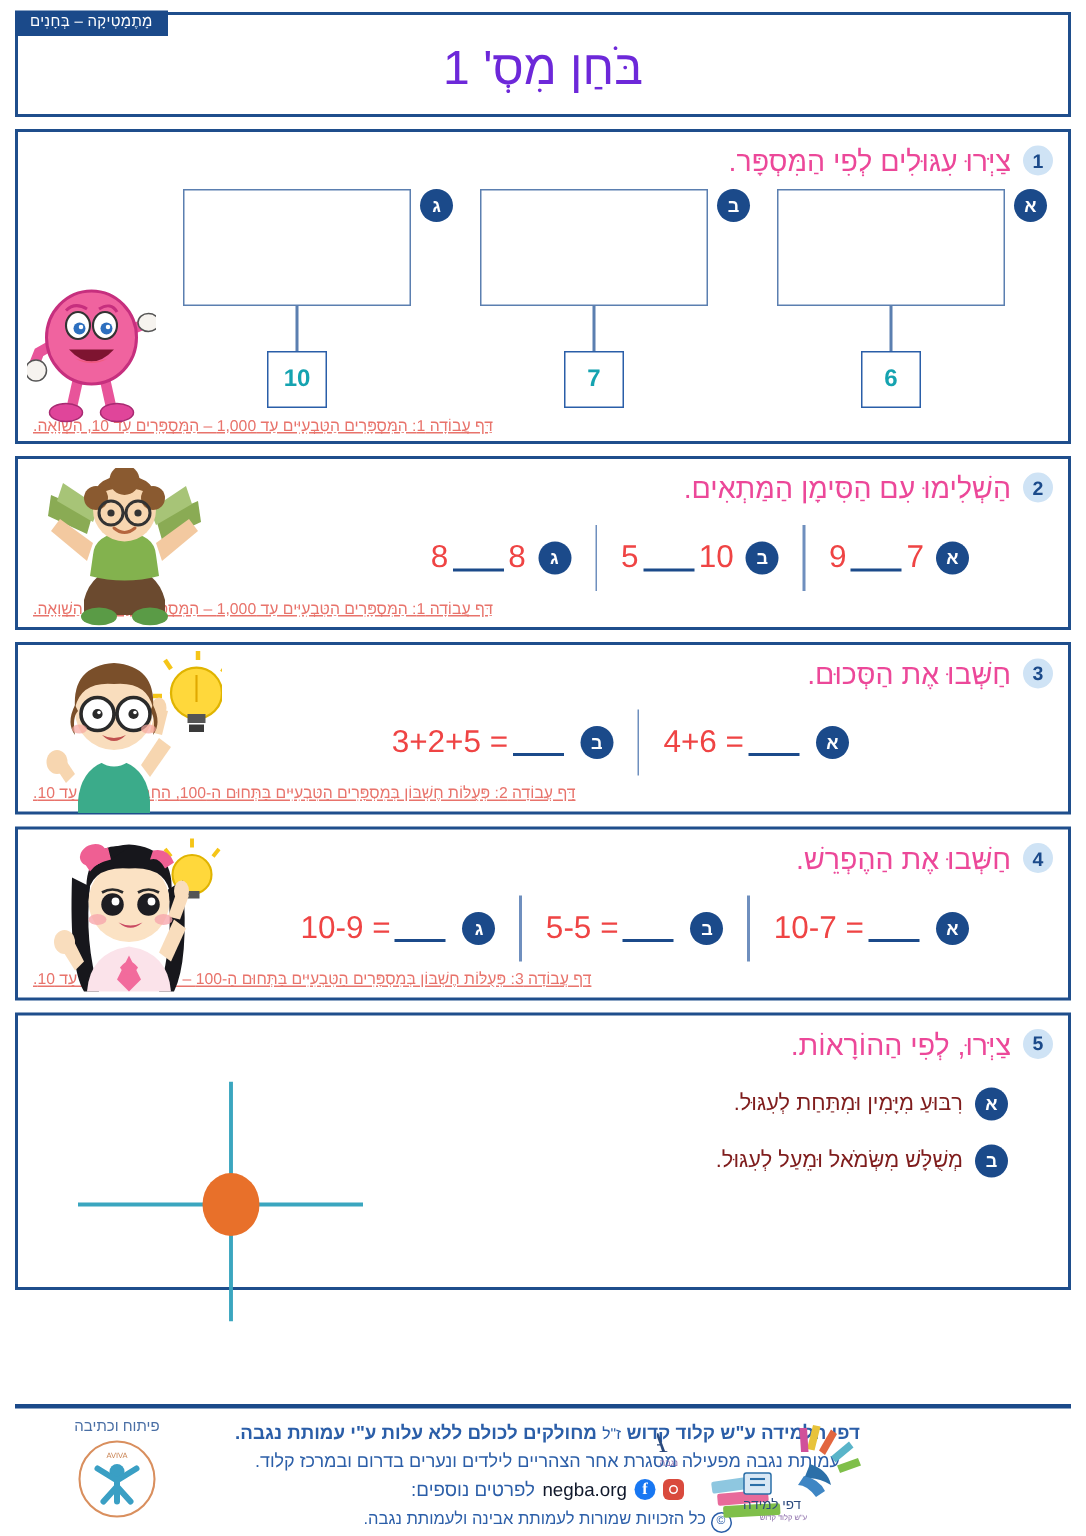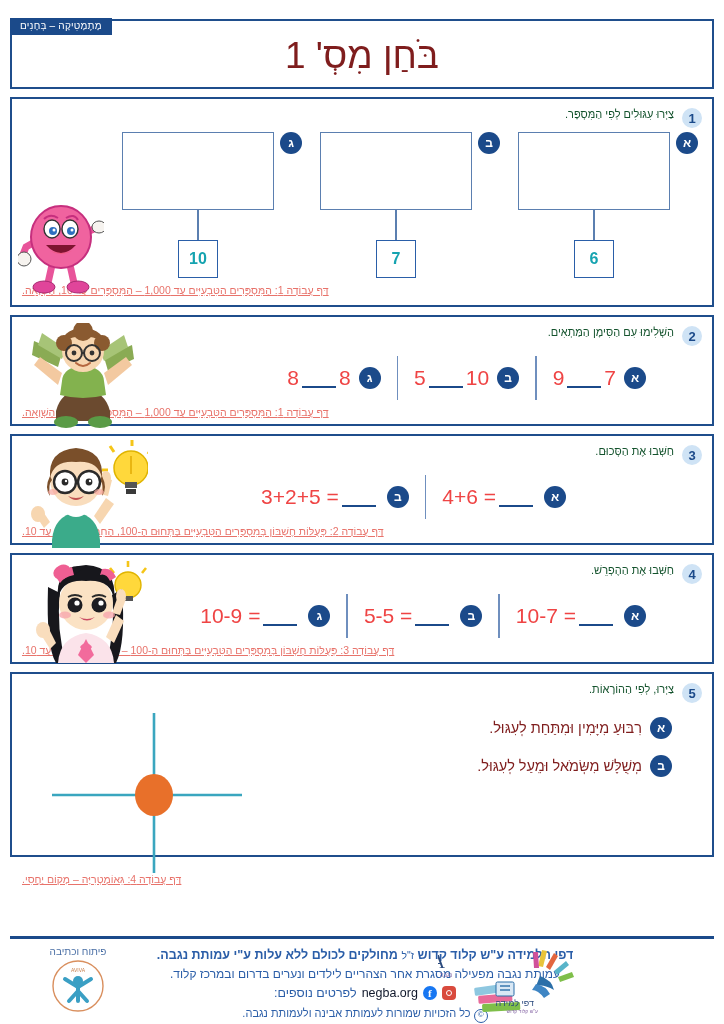--- a/index.html
+++ b/index.html
@@ -7,21 +7,21 @@
     width:724px;height:1024px;
     background:#ffffff;
     font-family:"Liberation Sans", sans-serif;
     color:#1f4e8c;
     position:relative;
     overflow:hidden;
   }
   .page{
     width:724px;height:1024px;
     box-sizing:border-box;
-    padding:19px 10px 0 10px;
+    padding:8px 10px 0 10px;
     position:relative;
   }
 
   
   .header-box{
     position:relative;
     border:2px solid #1f4e8c;
     height:70px;
     box-sizing:border-box;
     background:#fff;
@@ -32,22 +32,22 @@
     background:#1b4a8a;
     color:#ffffff;
     font-size:10px;
     padding:3px 10px 4px 10px;
     letter-spacing:.2px;
     line-height:1;
     white-space:nowrap;
   }
   .header-title{
     text-align:center;
-    font-size:37px;
-    color:#7f1d1d;
+    font-size:32px;
+    color:#6d28d9;
     line-height:70px;
     font-weight:400;
   }
 
   
   .ex{
     border:2px solid #1f4e8c;
     box-sizing:border-box;
     margin-top:8px;
     background:#fff;
@@ -64,22 +64,22 @@
   .num-badge{
     width:20px;height:20px;border-radius:50%;
     background:#cfe3f5;
     color:#1b4a8a;
     font-size:13px;font-weight:bold;
     display:flex;align-items:center;justify-content:center;
     flex:0 0 auto;
     margin-top:1px;
   }
   .ex-title{
-    font-size:11px;
-    color:#14532d;
+    font-size:19px;
+    color:#ec4899;
     line-height:1.35;
   }
   .ltr-badge{
     width:22px;height:22px;border-radius:50%;
     background:#1b4a8a;
     color:#ffffff;
     font-size:12px;font-weight:bold;
     display:inline-flex;align-items:center;justify-content:center;
     flex:0 0 auto;
     vertical-align:middle;
@@ -502,21 +502,20 @@
 
       <div class="geo">
         <svg width="290" height="160" viewBox="0 0 290 160">
           <line x1="20" y1="82" x2="210" y2="82" stroke="#3aa6bf" stroke-width="2.6"></line>
           <line x1="122" y1="0" x2="122" y2="160" stroke="#3aa6bf" stroke-width="2.6"></line>
           <ellipse cx="122" cy="82" rx="19" ry="21" fill="#e8702a"></ellipse>
         </svg>
       </div>
     </div>
 
-    <div class="footnote">דַּף עֲבוֹדָה 4: גֵּאוֹמֶטְרִיָּה – מָקוֹם יַחֲסִי.</div>
   </div>
 
   <div class="footer">
     <div class="footer-rule"></div>
     <div class="footer-inner">
 
       <div class="f-left">
         <div class="cap">פיתוח וכתיבה</div>
         <svg width="54" height="54" viewBox="0 0 54 54">
           <circle cx="27" cy="27" r="25" fill="#fff" stroke="#d98f5e" stroke-width="1.4"></circle>

